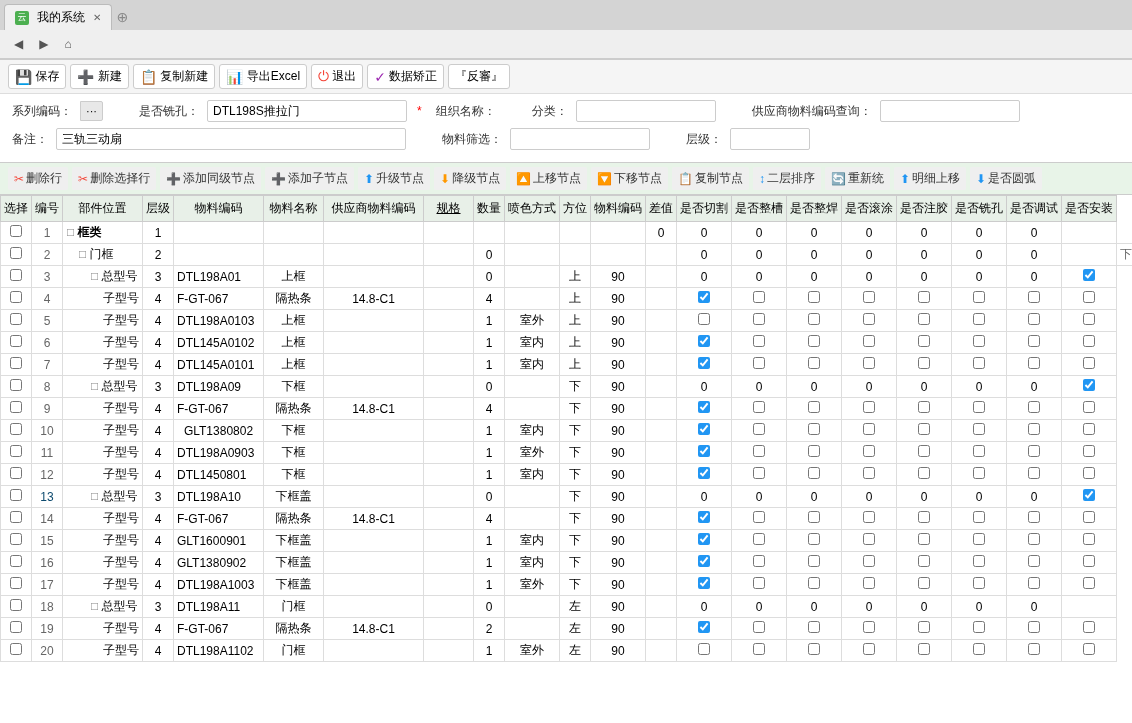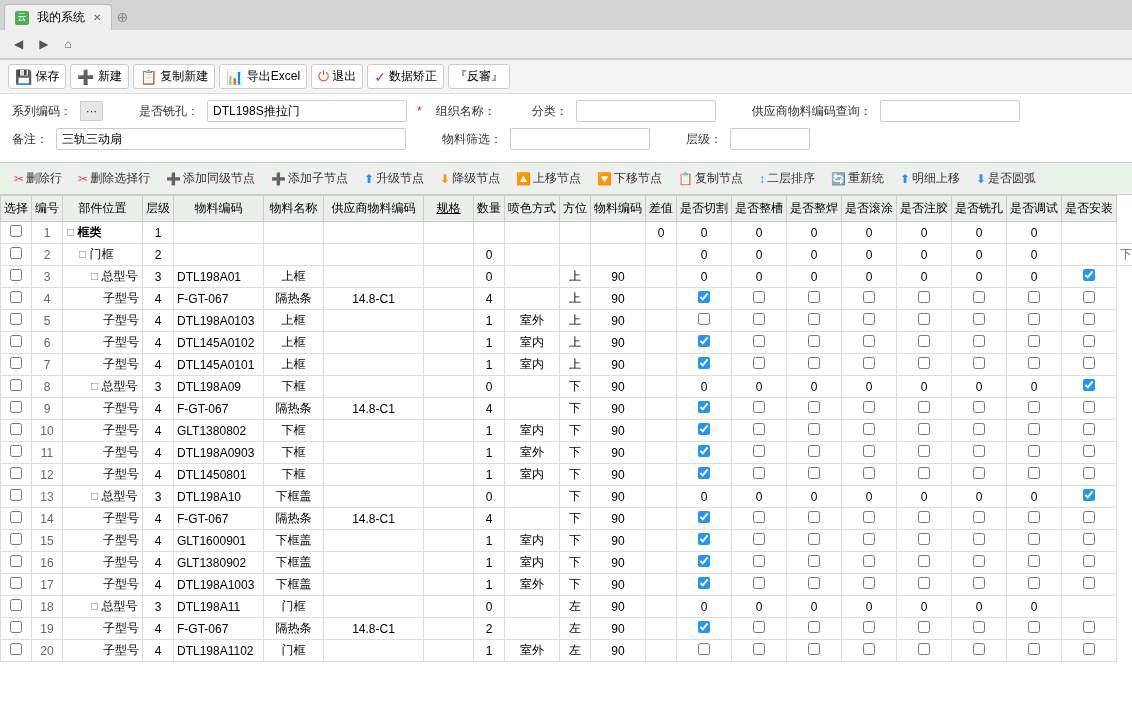--- a/index.html
+++ b/index.html
@@ -427,21 +427,21 @@
               <td><input type="checkbox" class="blue-check" style=""></td>
               <td><input type="checkbox" class="blue-check" style=""></td>
               <td><input type="checkbox" class="blue-check" style=""></td>
               <td><input type="checkbox" class="blue-check" style=""></td>
             </tr>
             <tr>
               <td class="checkbox-cell"><input type="checkbox" style=""></td>
               <td style="color: rgb(102, 102, 102);">10</td>
               <td style="text-align: left; padding-left: 40px;"><span>   </span><span>子型号</span></td>
               <td>4</td>
-              <td style="text-align: left;">GLT1380802</td>
+              <td style="text-align: center;">GLT1380802</td>
               <td>下框</td>
               <td></td>
               <td></td>
               <td>1</td>
               <td>室内</td>
               <td>下</td>
               <td>90</td>
               <td></td>
               <td><input type="checkbox" class="blue-check" checked="" style=""></td>
               <td><input type="checkbox" class="blue-check" style=""></td>
@@ -493,21 +493,21 @@
               <td><input type="checkbox" class="blue-check" style=""></td>
               <td><input type="checkbox" class="blue-check" style=""></td>
               <td><input type="checkbox" class="blue-check" style=""></td>
               <td><input type="checkbox" class="blue-check" style=""></td>
               <td><input type="checkbox" class="blue-check" style=""></td>
               <td><input type="checkbox" class="blue-check" style=""></td>
               <td><input type="checkbox" class="blue-check" style=""></td>
             </tr>
             <tr>
               <td class="checkbox-cell"><input type="checkbox" style=""></td>
-              <td style="color: #737373;">13</td>
+              <td style="color: #0c4a6e;">13</td>
               <td style="text-align: left; padding-left: 28px;"><span style="color: rgb(136, 136, 136);">□ </span><span>总型号</span></td>
               <td>3</td>
               <td style="text-align: left;">DTL198A10</td>
               <td>下框盖</td>
               <td></td>
               <td></td>
               <td>0</td>
               <td></td>
               <td>下</td>
               <td>90</td>

